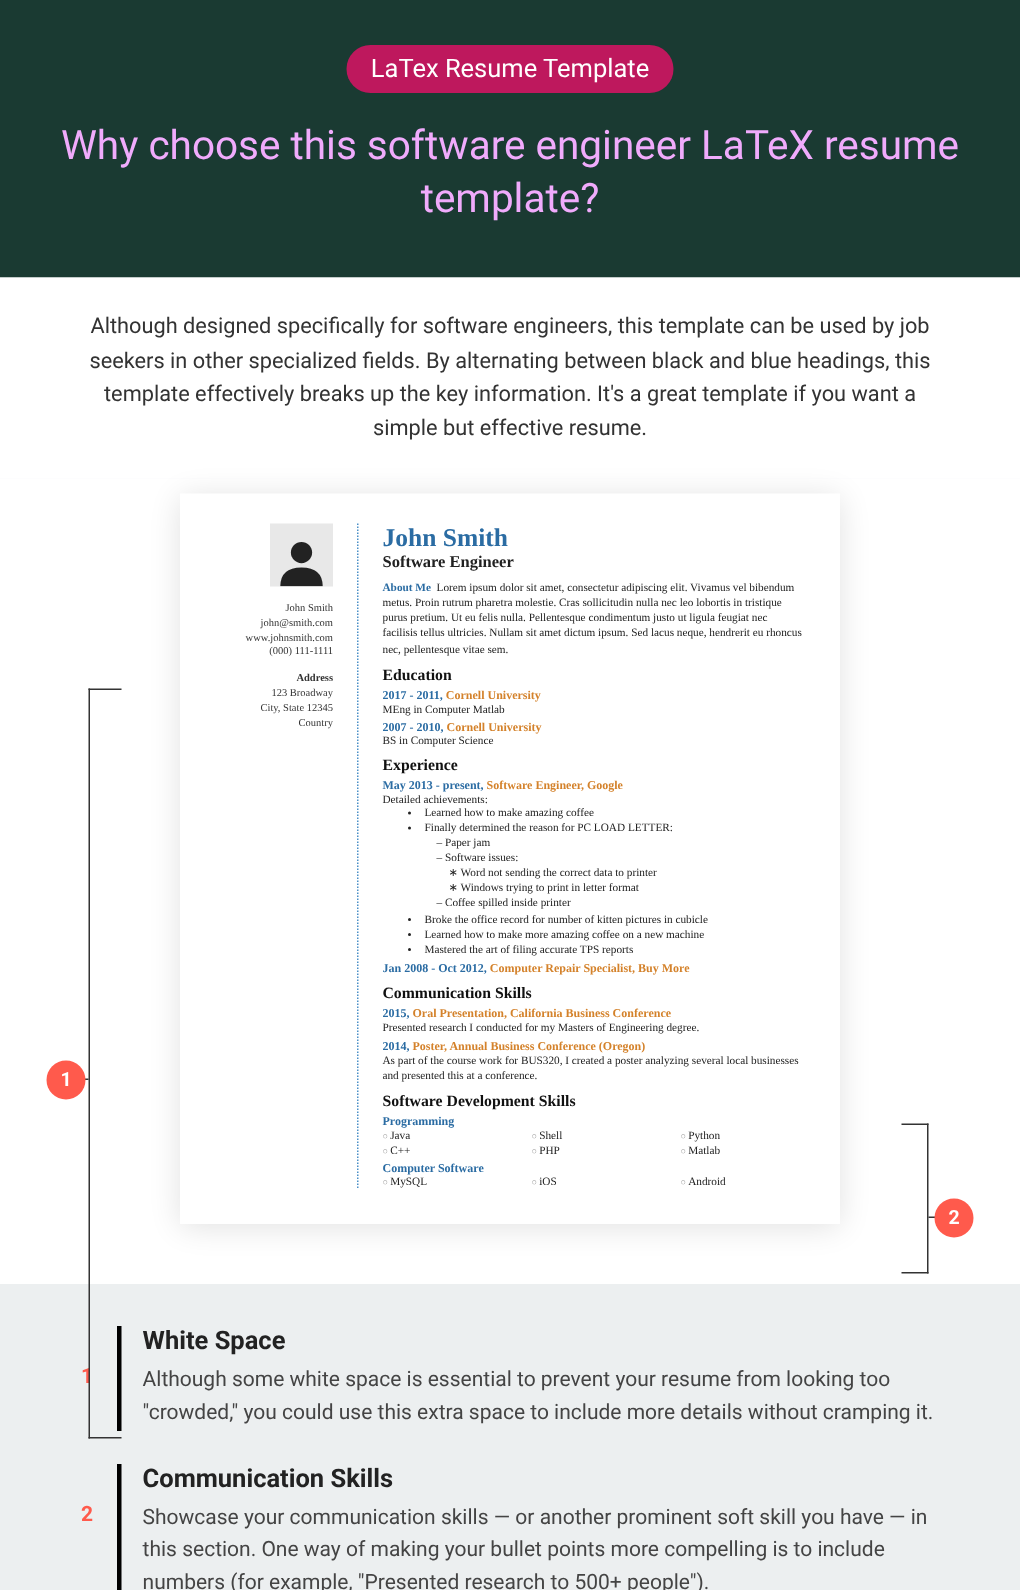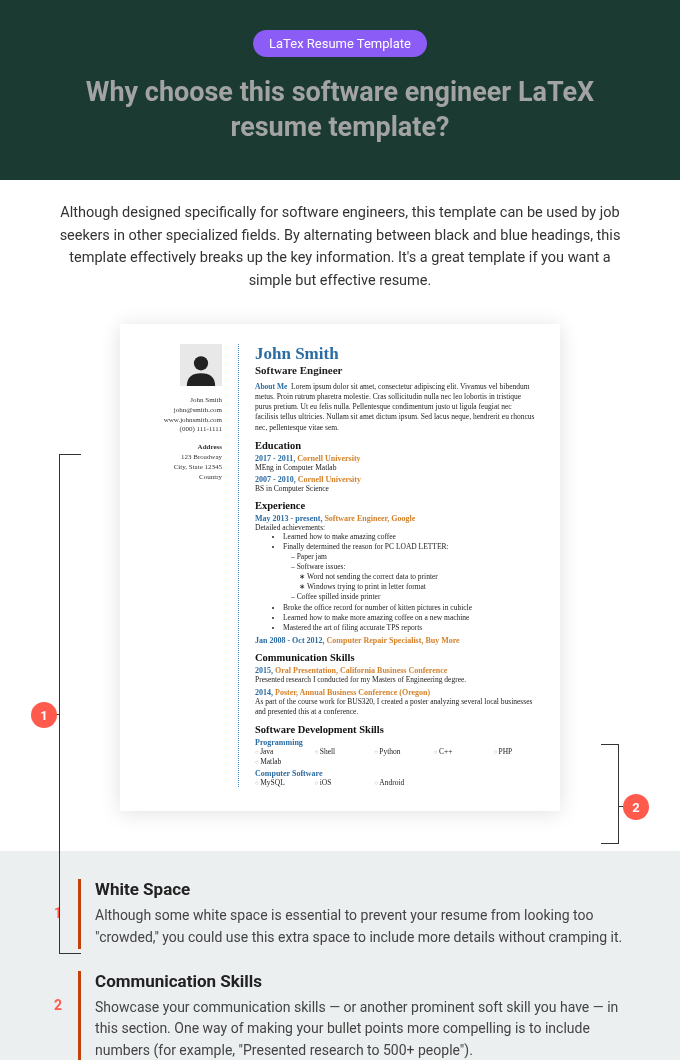--- a/index.html
+++ b/index.html
@@ -1,19 +1,19 @@
 <!DOCTYPE html>
 <html><head>
 <meta charset="utf-8">
 <style>
 *{margin:0;padding:0;box-sizing:border-box}
 body{font-family:-apple-system,BlinkMacSystemFont,"Segoe UI",Roboto,sans-serif;background:#f5f7f8;width:680px}
 .hero{background:#1a3a32;padding:30px 40px 35px;text-align:center}
-.pill{display:inline-block;background:#8b5cf6;color:#fff;font-size:13px;padding:6px 16px;border-radius:16px;margin-bottom:18px}
-.hero h1{color:#a3a3a3;font-size:27px;font-weight:700;line-height:1.3}
+.pill{display:inline-block;background:#be185d;color:#fff;font-size:17px;padding:6px 16px;border-radius:16px;margin-bottom:18px}
+.hero h1{color:#f0abfc;font-size:27px;font-weight:400;line-height:1.3}
 .intro{background:#fff;padding:22px 50px;text-align:center;font-size:14.5px;line-height:1.55;color:#333}
 .stage{background:#fff;padding:10px 0 40px;position:relative}
 .resume-wrap{position:relative;width:530px;margin:0 auto}
 .callout-num{position:absolute;width:26px;height:26px;border-radius:50%;background:#ff5a4c;color:#fff;font-weight:700;font-size:13px;display:flex;align-items:center;justify-content:center;z-index:5}
 .callout-1{left:-44px;top:378px}
 .callout-2{right:-44px;top:470px}
 .brk{position:absolute;border:1px solid #333;border-right:none;width:22px}
 .brk-1{left:-16px;top:130px;height:500px}
 .brk-1-stem{position:absolute;left:-30px;top:390px;width:14px;height:1px;background:#333}
 .brk2{position:absolute;border:1px solid #333;border-left:none;width:18px}
@@ -32,26 +32,26 @@
 .sec-ttl{font-size:10.5px;font-weight:700;margin:7px 0 2px;color:#111}
 .blue{color:#2b6ca3;font-weight:700}
 .main p{line-height:1.35;margin-bottom:3px}
 .sub{font-size:8px;font-weight:700;color:#2b6ca3;margin-top:3px}
 .orange{color:#d4822b}
 .tiny{font-size:7.5px}
 ul.b{list-style:disc;margin-left:28px;font-size:7.5px;line-height:1.35}
 ul.b ul{list-style:none;margin-left:8px}
 ul.b ul li:before{content:"– ";}
 ul.b ul ul li:before{content:"∗ ";}
-.skills-grid{display:grid;grid-template-columns:repeat(5,1fr);gap:1px 17px;font-size:7.5px}
+.skills-grid{display:grid;grid-template-columns:repeat(3,1fr);gap:1px 17px;font-size:7.5px}
 .skills-grid span:before{content:"○ ";color:#999;font-size:6px}
 .tips{background:#eceff0;padding:28px 54px 40px}
 .tip{display:flex;gap:16px;margin-bottom:22px}
 .tip-num{color:#ff5a4c;font-weight:700;font-size:14px;padding-top:26px;width:14px}
-.tip-body{border-left:3px solid #c2410c;padding-left:14px}
+.tip-body{border-left:3px solid #000000;padding-left:14px}
 .tip-body h3{font-size:17px;font-weight:700;margin-bottom:6px;color:#222}
 .tip-body p{font-size:14px;line-height:1.55;color:#444}
 </style>
 </head>
 <body>
 
 <div class="hero">
   <div class="pill">LaTex Resume Template</div>
   <h1>Why choose this software engineer LaTeX resume template?</h1>
 </div>

